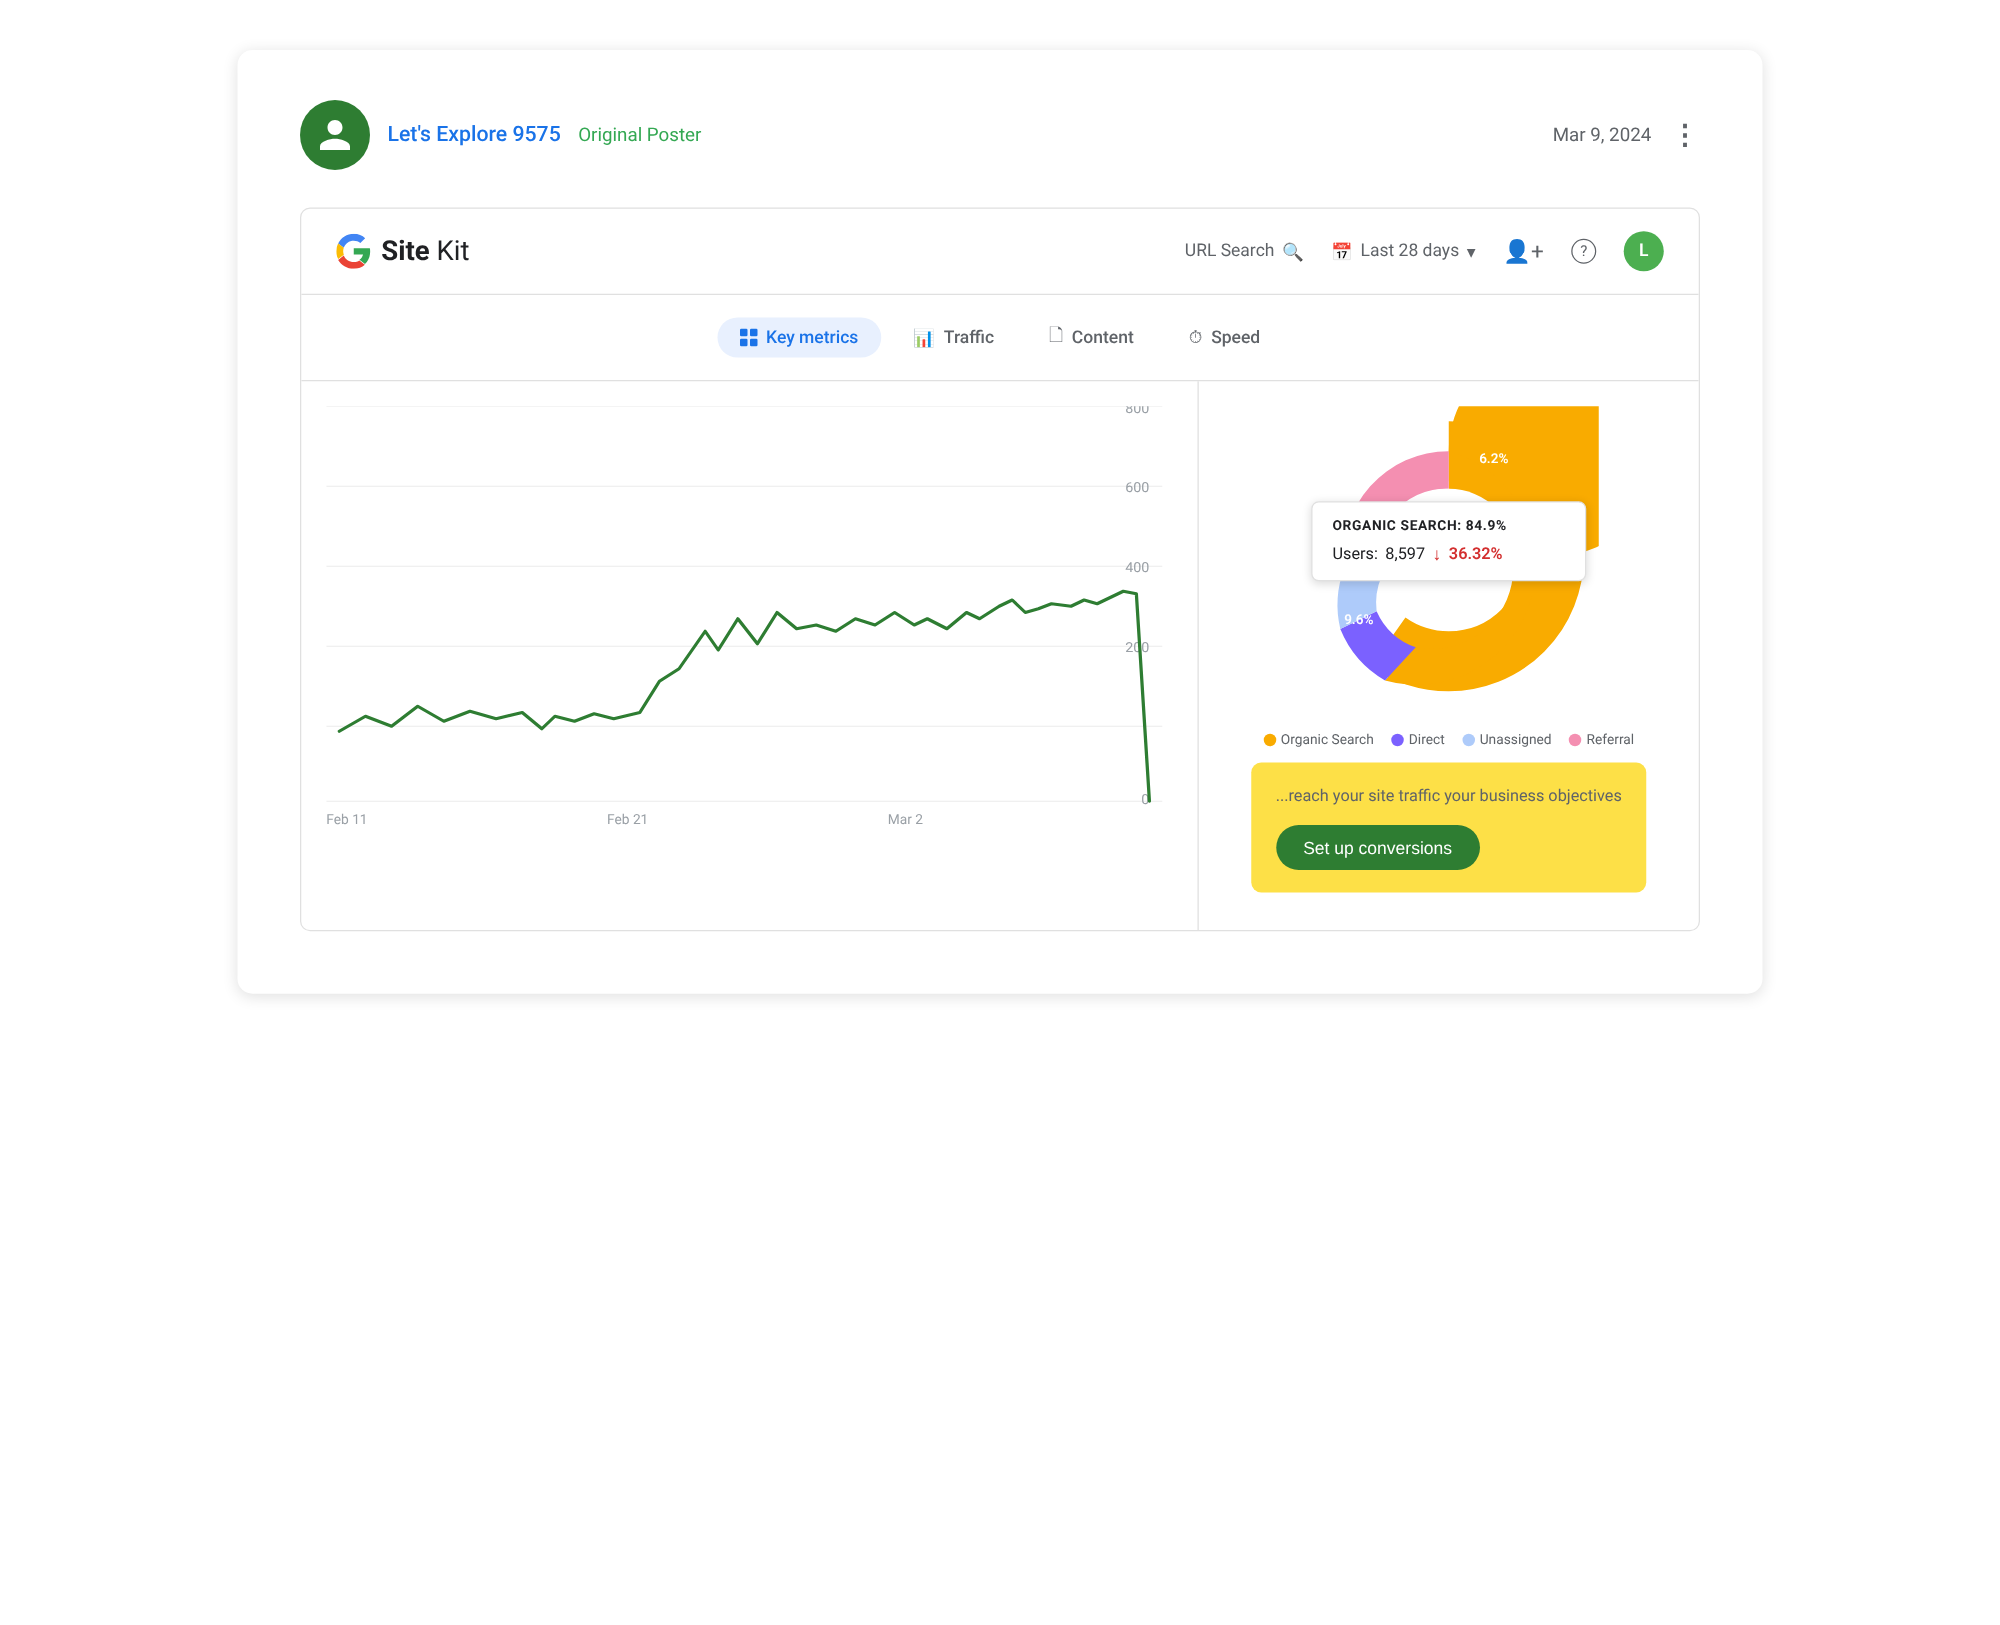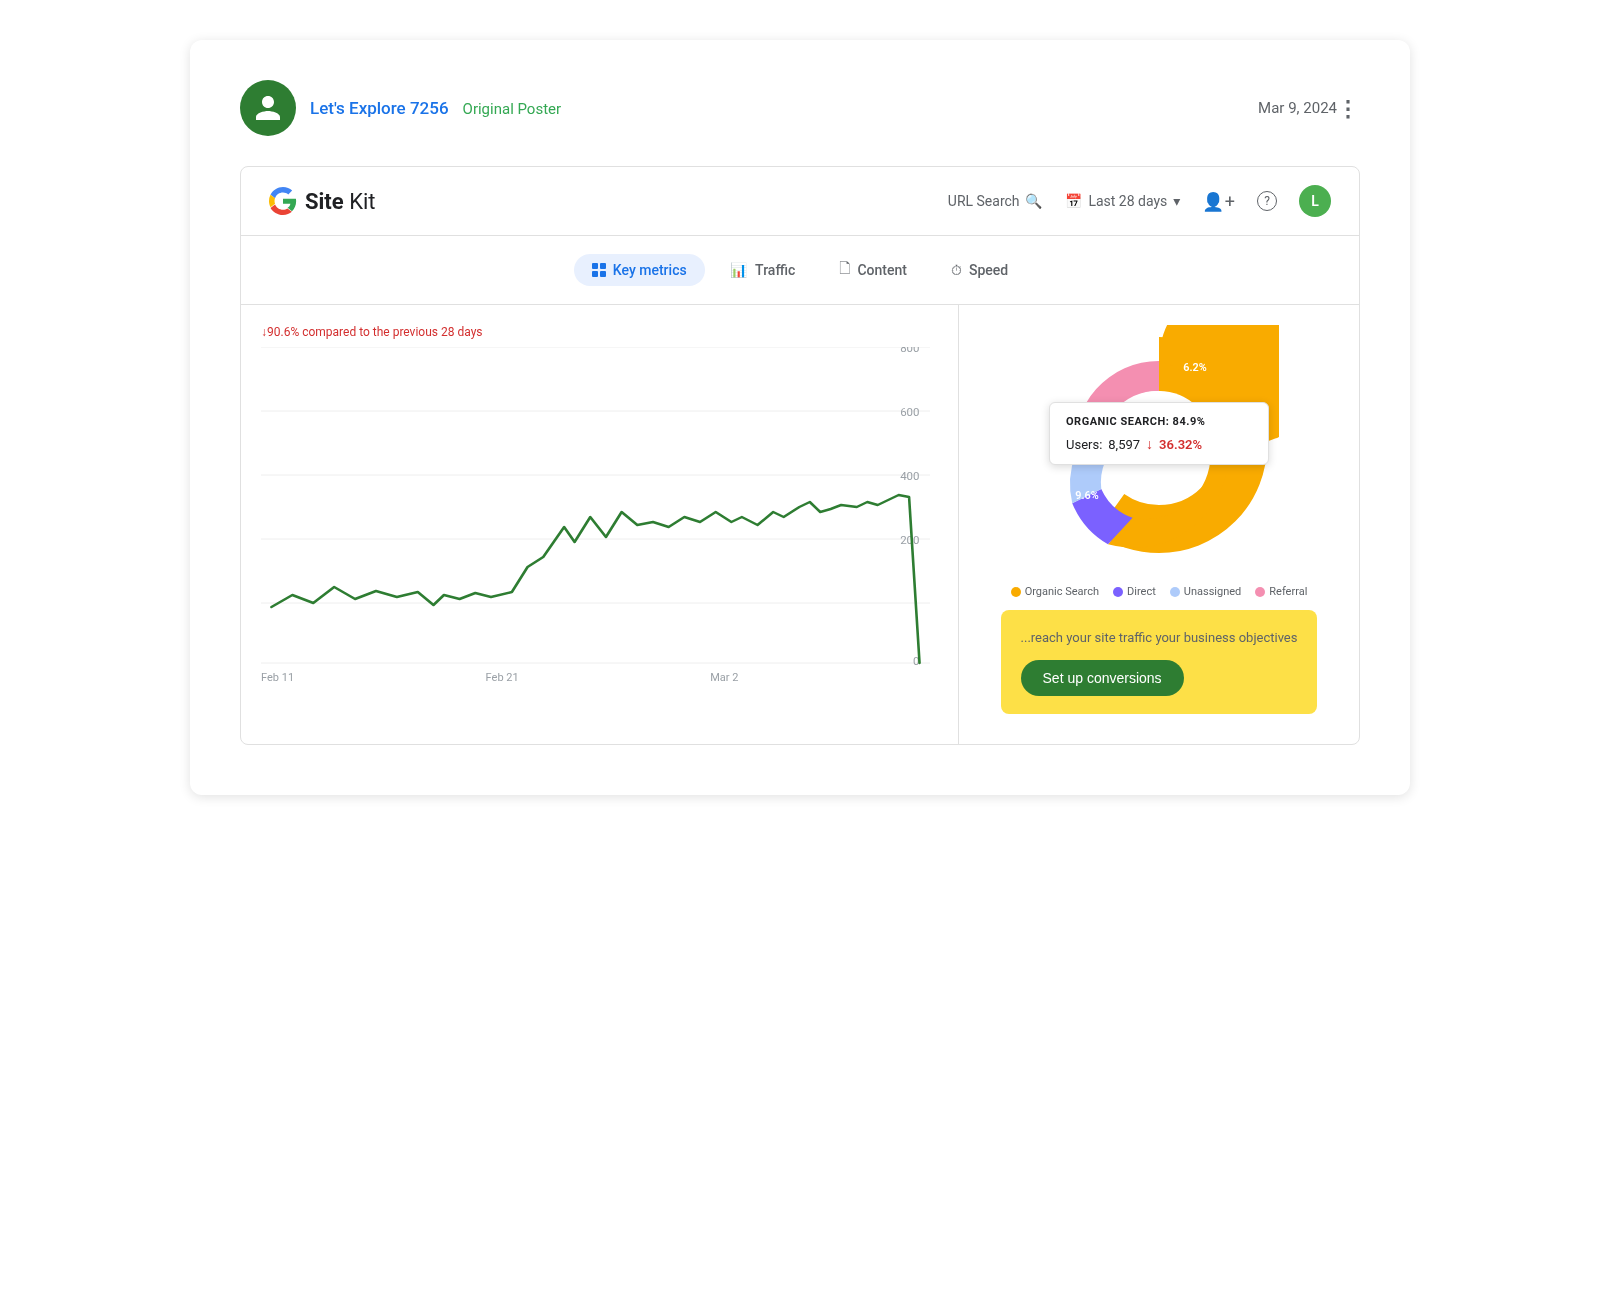--- a/index.html
+++ b/index.html
@@ -52,20 +52,21 @@
       font-weight: 500;
     }
     .author-badge {
       color: #34a853;
       font-size: 15px;
       margin-left: 10px;
     }
     .post-meta-right {
       display: flex;
       align-items: center;
+      gap: 16px;
       color: #5f6368;
       font-size: 15px;
     }
     .dots-menu {
       font-size: 22px;
       color: #5f6368;
       cursor: pointer;
       letter-spacing: 1px;
       font-weight: bold;
     }
@@ -313,21 +314,21 @@
 <div class="card">
 
   <div class="post-header">
     <div class="post-author">
       <div class="avatar">
         <svg viewBox="0 0 24 24">
           <path d="M12 12c2.7 0 4.8-2.1 4.8-4.8S14.7 2.4 12 2.4 7.2 4.5 7.2 7.2 9.3 12 12 12zm0 2.4c-3.2 0-9.6 1.6-9.6 4.8v2.4h19.2v-2.4c0-3.2-6.4-4.8-9.6-4.8z"></path>
         </svg>
       </div>
       <div>
-        <span class="author-name">Let's Explore 7256</span>
+        <span class="author-name">Let's Explore 9575</span>
         <span class="author-badge">Original Poster</span>
       </div>
     </div>
     <div class="post-meta-right">
       <span>Mar 9, 2024</span>
       <span class="dots-menu">⋮</span>
     </div>
   </div>
 
 
@@ -386,21 +387,20 @@
       </div>
       <div class="tab">
         <span style="font-size:14px;">⏱</span>
         <span>Speed</span>
       </div>
     </div>
 
     <div class="main-content">
 
       <div class="chart-area">
-        <div class="chart-label">↓90.6% compared to the previous 28 days</div>
         <div class="chart-wrapper">
           <svg class="line-chart" viewBox="0 0 640 320" preserveAspectRatio="none">
 
             <line x1="0" y1="0" x2="640" y2="0" stroke="#e0e0e0" stroke-width="0.5"></line>
             <line x1="0" y1="64" x2="640" y2="64" stroke="#e0e0e0" stroke-width="0.5"></line>
             <line x1="0" y1="128" x2="640" y2="128" stroke="#e0e0e0" stroke-width="0.5"></line>
             <line x1="0" y1="192" x2="640" y2="192" stroke="#e0e0e0" stroke-width="0.5"></line>
             <line x1="0" y1="256" x2="640" y2="256" stroke="#e0e0e0" stroke-width="0.5"></line>
             <line x1="0" y1="316" x2="640" y2="316" stroke="#e0e0e0" stroke-width="0.5"></line>
 

